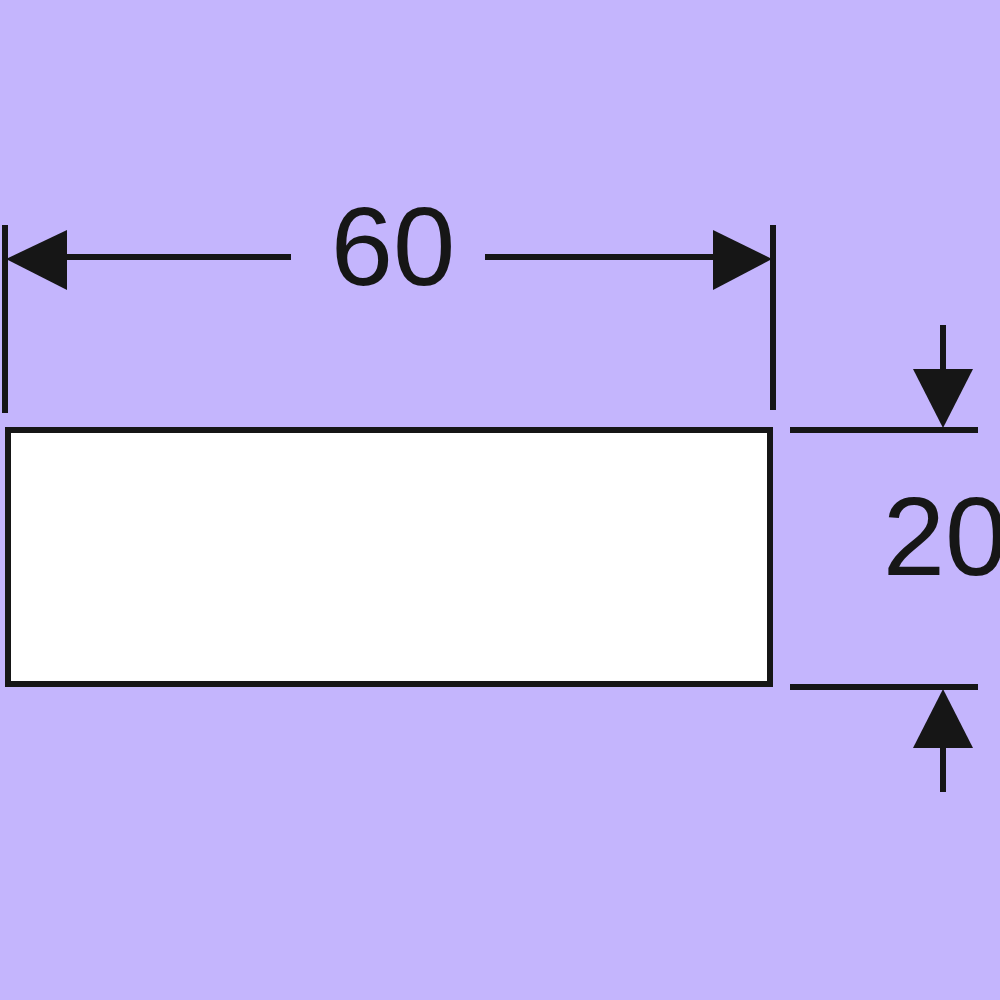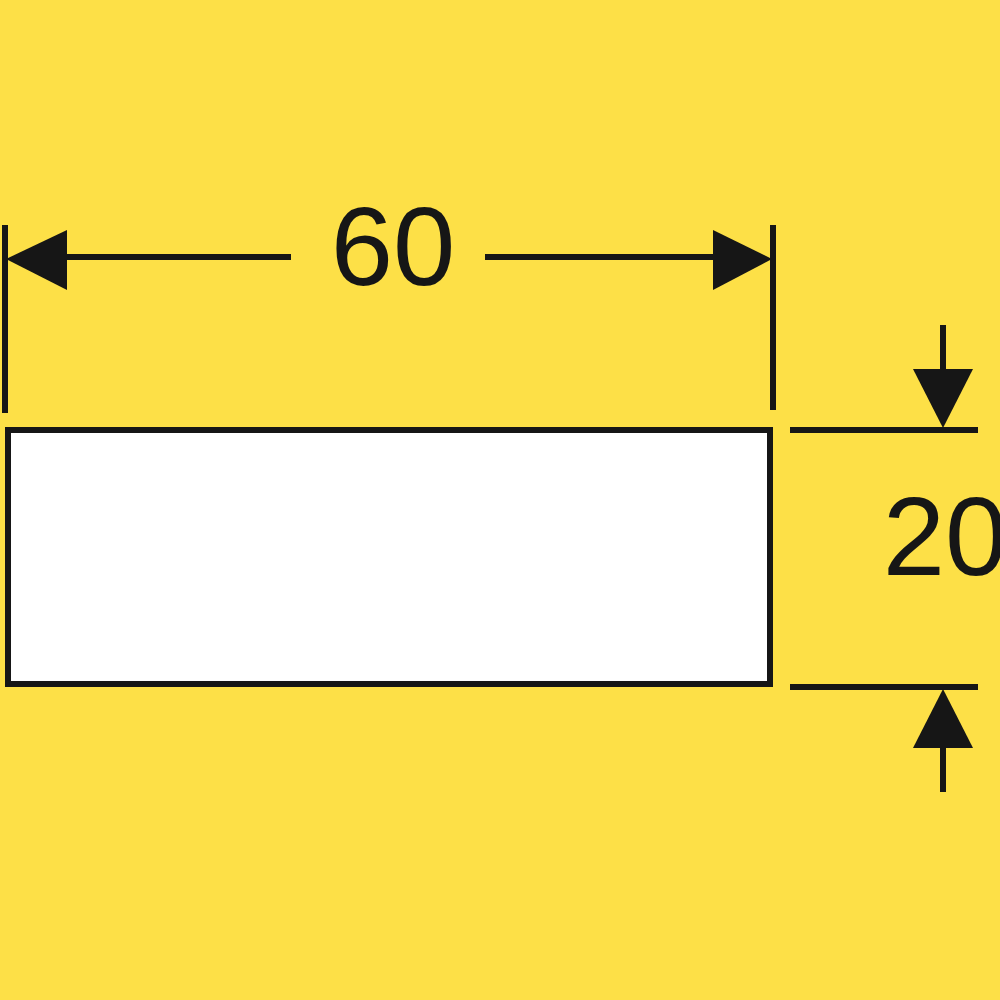--- a/index.html
+++ b/index.html
@@ -7,21 +7,21 @@
     padding: 0;
     background: #ffffff;
   }
   body {
     font-family: "Liberation Sans", sans-serif;
   }
   #stage {
     position: relative;
     width: 1000px;
     height: 1000px;
-    background: #fde047;
+    background: #c4b5fd;
     overflow: hidden;
   }
   #drawing {
     position: absolute;
     left: 0;
     top: 0;
     width: 1000px;
     height: 1000px;
     display: block;
   }

